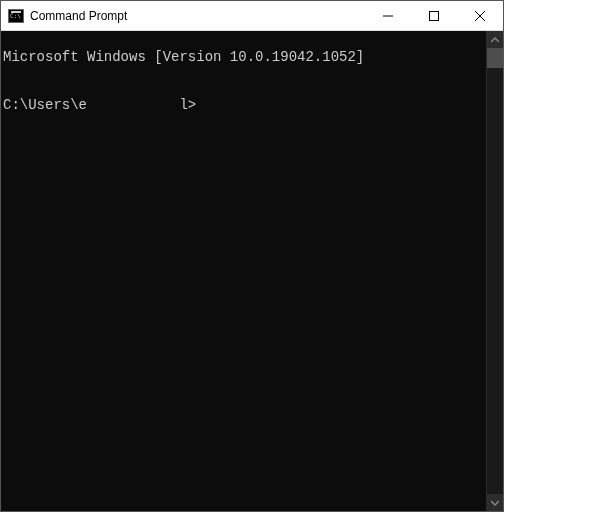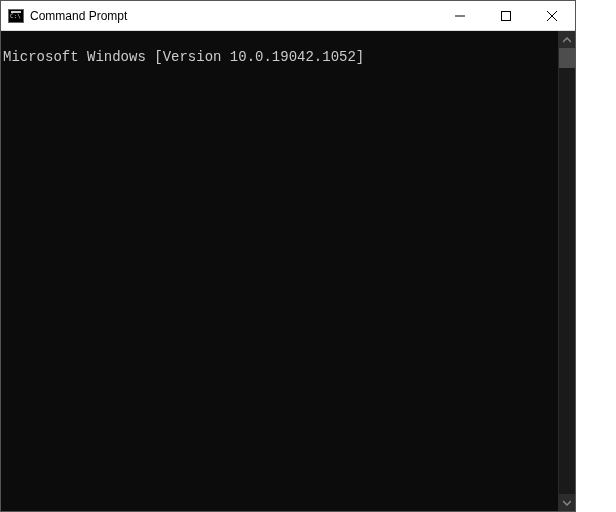--- a/index.html
+++ b/index.html
@@ -4,21 +4,21 @@
   <style>
     * { margin: 0; padding: 0; box-sizing: border-box; }
     body {
       width: 616px;
       height: 512px;
       background: #fff;
       font-family: "Segoe UI", Tahoma, sans-serif;
       overflow: hidden;
     }
     .window {
-      width: 576px;
+      width: 504px;
       height: 512px;
       border: 1px solid #555;
       display: flex;
       flex-direction: column;
       background: #fff;
     }
     .titlebar {
       height: 30px;
       background: #ffffff;
       display: flex;
@@ -152,20 +152,21 @@
             <line x1="0" y1="0" x2="10" y2="10" stroke="#000" stroke-width="1"></line>
             <line x1="10" y1="0" x2="0" y2="10" stroke="#000" stroke-width="1"></line>
           </svg>
       </button>
     </div>
   </div>
   <div class="client-area">
     <div class="console">
 <span class="console-line">Microsoft Windows [Version 10.0.19042.1052]</span>
 <span class="console-line"></span>
+<span class="console-line">C:\Users\e           l&gt;</span>
     </div>
     <div class="scrollbar">
       <div class="scroll-btn">
         <svg viewBox="0 0 8 8">
             <path d="M0 6 L4 2 L8 6" fill="none" stroke="#888" stroke-width="1.5"></path>
           </svg>
       </div>
       <div class="scroll-track">
         <div class="scroll-thumb"></div>
       </div>

